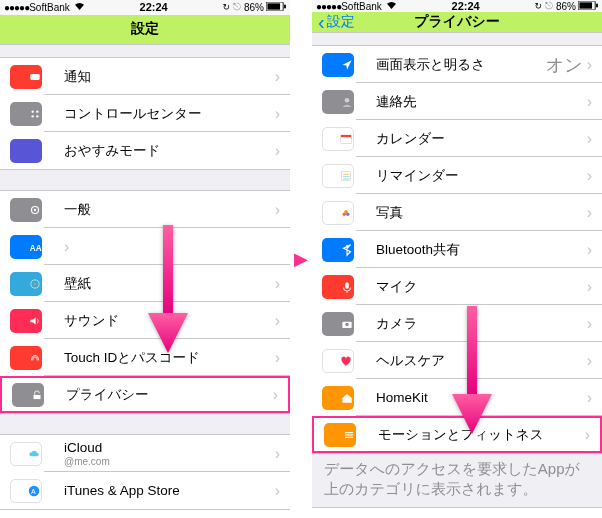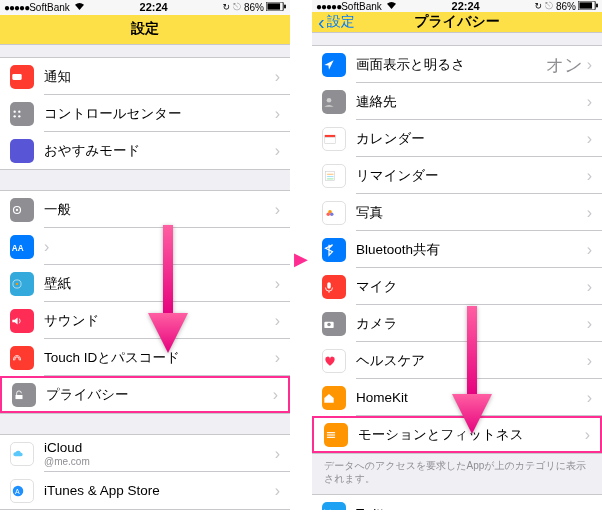--- a/index.html
+++ b/index.html
@@ -9,36 +9,36 @@
   .gap-arrow { color: #ff2d92; font-size: 18px; }
   .status { height: 18px; background: #f7f7f7; display: flex; align-items: center; padding: 0 4px; font-size: 10px; color: #000; }
   .status .dots { letter-spacing: -1px; }
   .status .carrier { font-weight: 500; }
   .status .wifi { margin-left: 4px; }
   .status .sp { flex: 1; }
   .status .time { font-weight: 600; font-size: 11px; }
   .status .sp2 { flex: 1; }
   .status .refresh { margin-right: 3px; font-size: 9px; }
   .status .batt { margin-right: 2px; }
-  .navbar { height: 36px; background: #fde047; border-bottom: 1px solid #c8c8cc; display: flex; align-items: center; padding: 0 6px; position: relative; }
+  .navbar { height: 36px; background: #bef264; border-bottom: 1px solid #c8c8cc; display: flex; align-items: center; padding: 0 6px; position: relative; }
   .navbar .back { color: #007aff; display: flex; align-items: center; font-size: 14px; }
   .navbar .back-chev { font-size: 20px; margin-right: 2px; line-height: 1; }
   .navbar .title { position: absolute; left: 0; right: 0; text-align: center; font-weight: 600; font-size: 14px; pointer-events: none; }
   .section { border-top: 1px solid #c8c8cc; border-bottom: 1px solid #c8c8cc; background: #fff; margin-top: 20px; }
   .section.first { margin-top: 12px; }
   .row { height: 37px; display: flex; align-items: center; padding: 0 10px; position: relative; }
   .row:not(:last-child)::after { content: ""; position: absolute; left: 44px; right: 0; bottom: 0; height: 1px; background: #c8c8cc; }
-  .icon { width: 24px; height: 24px; border-radius: 5px; display: flex; align-items: center; justify-content: flex-start; margin-right: 10px; flex-shrink: 0; }
+  .icon { width: 32px; height: 24px; border-radius: 5px; display: flex; align-items: center; justify-content: flex-end; margin-right: 22px; flex-shrink: 0; }
   .icon svg { width: 14px; height: 14px; }
   .row .label { flex: 1; font-size: 13.5px; color: #000; }
   .row .sub { font-size: 10px; color: #8e8e93; margin-top: 1px; }
   .row .labelcol { flex: 1; display: flex; flex-direction: column; }
   .row .value { color: #8e8e93; font-size: 18px; margin-right: 4px; }
   .chev { color: #c7c7cc; font-size: 16px; }
-  .footnote { font-size: 10px; color: #8e8e93; padding: 5px 12px; line-height: 1.3; }
+  .footnote { font-size: 15px; color: #8e8e93; padding: 5px 12px; line-height: 1.3; }
   .highlight { border: 2px solid #ff2d92; }
   .arrow-overlay { position: absolute; pointer-events: none; }
   .arrow-svg { filter: drop-shadow(0 1px 2px rgba(0,0,0,0.3)); }
 </style>
 </head>
 <body>
 
 <div class="screen">
   <div class="status">
     <span class="dots">●●●●●</span>

